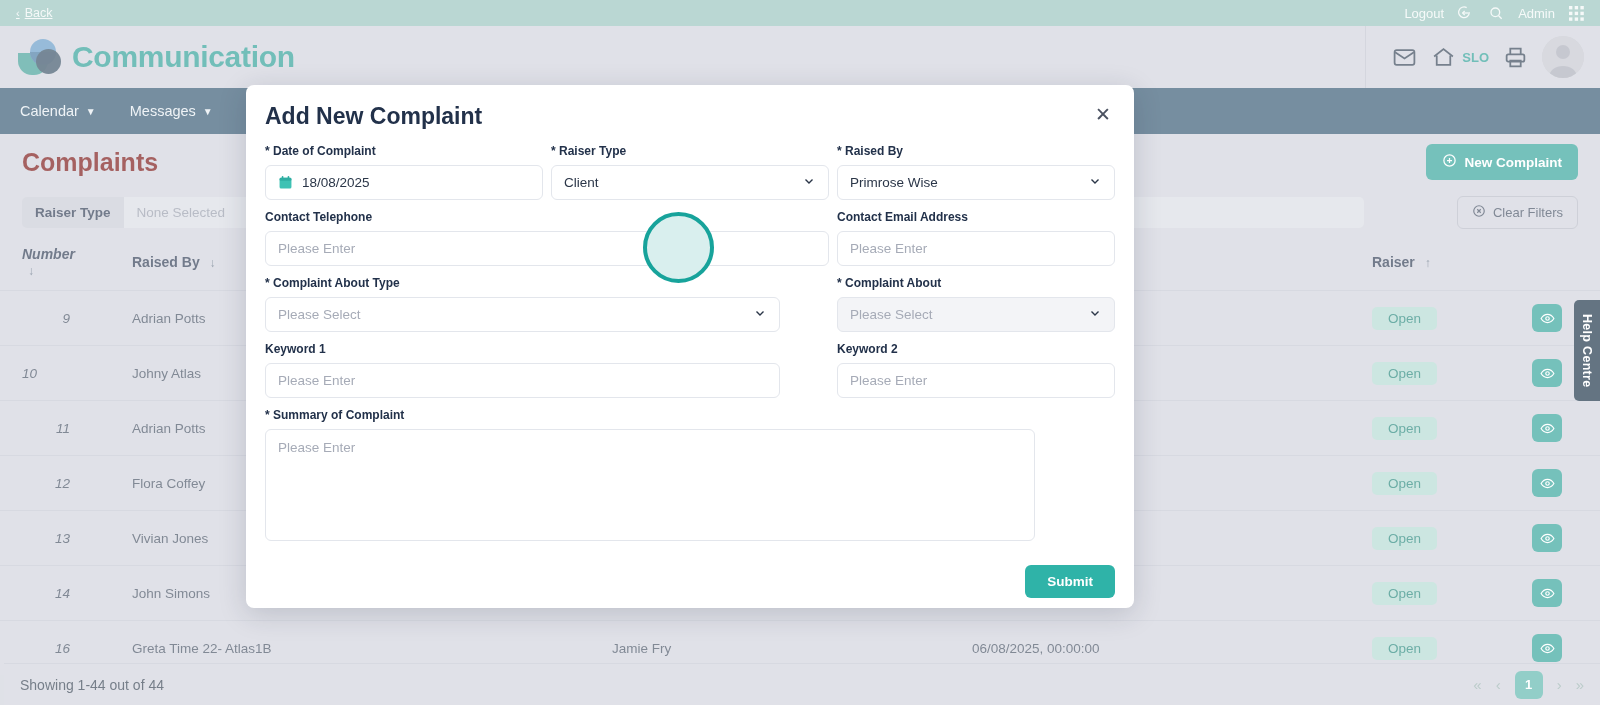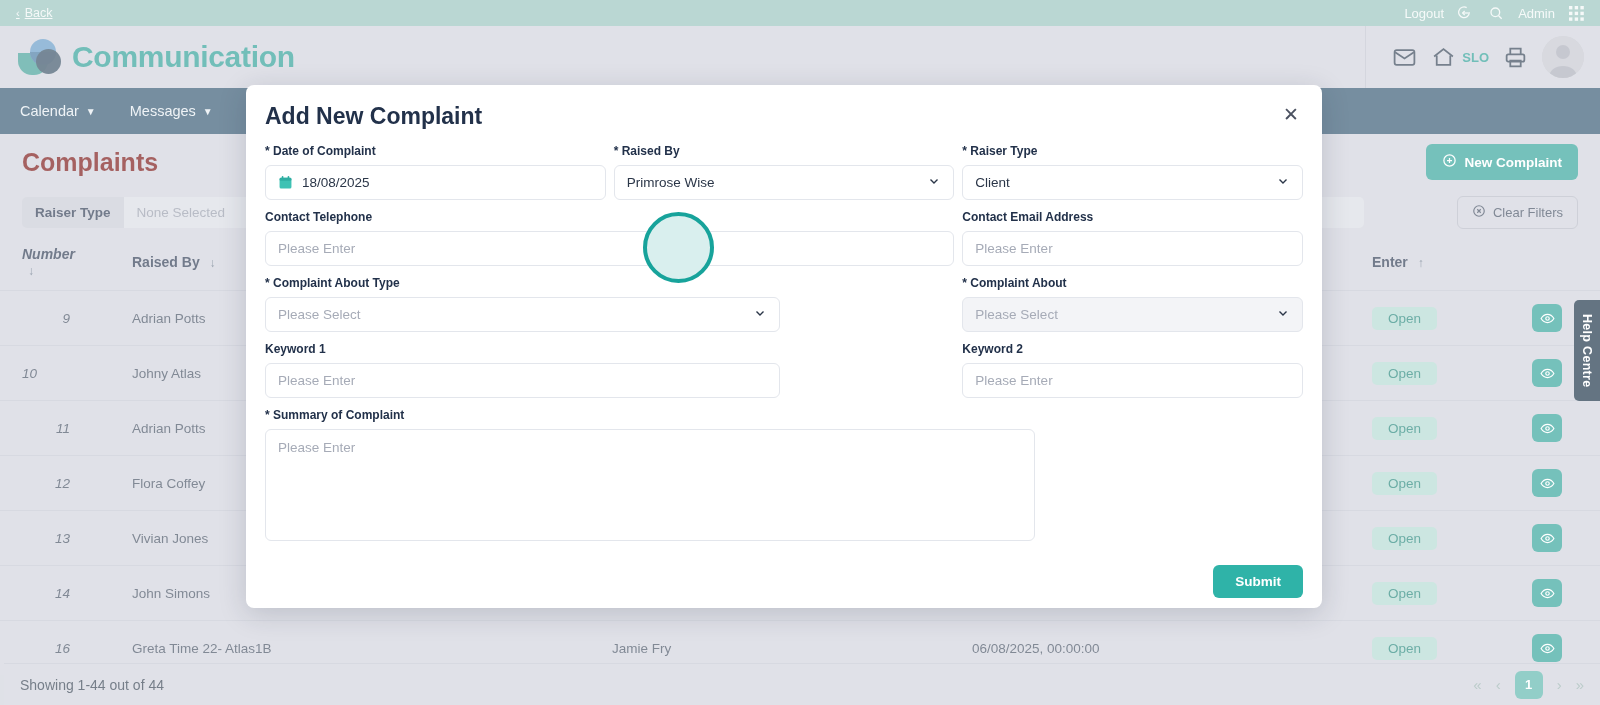--- a/index.html
+++ b/index.html
@@ -136,21 +136,21 @@
   .help-tab {
     position: absolute; right: 0; top: 300px;
     background: #22394d; color: #fff; font-size: 12.5px; font-weight: 700;
     writing-mode: vertical-rl; padding: 14px 6px; border-radius: 5px 0 0 5px;
     letter-spacing: .3px;
   }
 
   
   .modal-scrim { position: absolute; inset: 0; background: rgba(255,255,255,0.30); }
   .modal {
-    position: absolute; left: 246px; top: 85px; width: 1076px; height: 523px;
+    position: absolute; left: 246px; top: 85px; width: 888px; height: 523px;
     background: #fff; border-radius: 8px;
     box-shadow: 0 6px 28px rgba(30,40,60,.18);
     padding: 0 19px;
   }
   .modal-head { display: flex; align-items: flex-start; padding: 18px 0 2px; }
   .modal-title { font-size: 23px; font-weight: 700; color: #22314a; }
   .modal-close {
     margin-left: auto; background: none; border: none; font-size: 19px;
     color: #4a5160; line-height: 1; cursor: pointer; padding: 2px 4px;
     font-family: "Liberation Sans", sans-serif;
@@ -316,21 +316,21 @@
           <span>Number</span>
           <span class="sort-ico">↓</span>
         </th>
         <th class="col-raised">
           <span>Raised By</span>
           <span class="sort-ico">↓</span>
         </th>
         <th class="col-about"></th>
         <th class="col-date"></th>
         <th class="col-status">
-          <span>Enter</span>
+          <span>Raiser</span>
           <span class="sort-ico">↑</span>
         </th>
         <th class="col-act"></th>
       </tr>
     </thead>
     <tbody id="tbody">
         <tr>
           <td class="col-num" style="text-align:right;padding-right:40px">9</td>
           <td class="col-raised">Adrian Potts</td>
           <td class="col-about"></td>
@@ -470,35 +470,35 @@
               <rect x="2.5" y="4.5" width="19" height="4.5" rx="2" fill="#2faea2"></rect>
               <rect x="6" y="1.5" width="2.6" height="4.5" rx="1.2" fill="#2faea2"></rect>
               <rect x="15.4" y="1.5" width="2.6" height="4.5" rx="1.2" fill="#2faea2"></rect>
             </svg>
           </span>
           <span>18/08/2025</span>
         </div>
       </div>
 
       <div class="field">
+        <label class="lbl">* Raiser Type</label>
+        <div class="ctl">
+          <span>Client</span>
+          <span class="chev">
+            <svg width="14" height="14" viewBox="0 0 24 24" fill="none" stroke="#2b3648" stroke-width="2.4">
+                <path d="M6 9.5l6 6 6-6"></path>
+              </svg>
+          </span>
+        </div>
+      </div>
+
+      <div class="field">
         <label class="lbl">* Raised By</label>
         <div class="ctl">
           <span>Primrose Wise</span>
-          <span class="chev">
-            <svg width="14" height="14" viewBox="0 0 24 24" fill="none" stroke="#2b3648" stroke-width="2.4">
-                <path d="M6 9.5l6 6 6-6"></path>
-              </svg>
-          </span>
-        </div>
-      </div>
-
-      <div class="field">
-        <label class="lbl">* Raiser Type</label>
-        <div class="ctl">
-          <span>Client</span>
           <span class="chev">
             <svg width="14" height="14" viewBox="0 0 24 24" fill="none" stroke="#2b3648" stroke-width="2.4">
                 <path d="M6 9.5l6 6 6-6"></path>
               </svg>
           </span>
         </div>
       </div>
 
       <div class="field span2">
         <label class="lbl">Contact Telephone</label>

